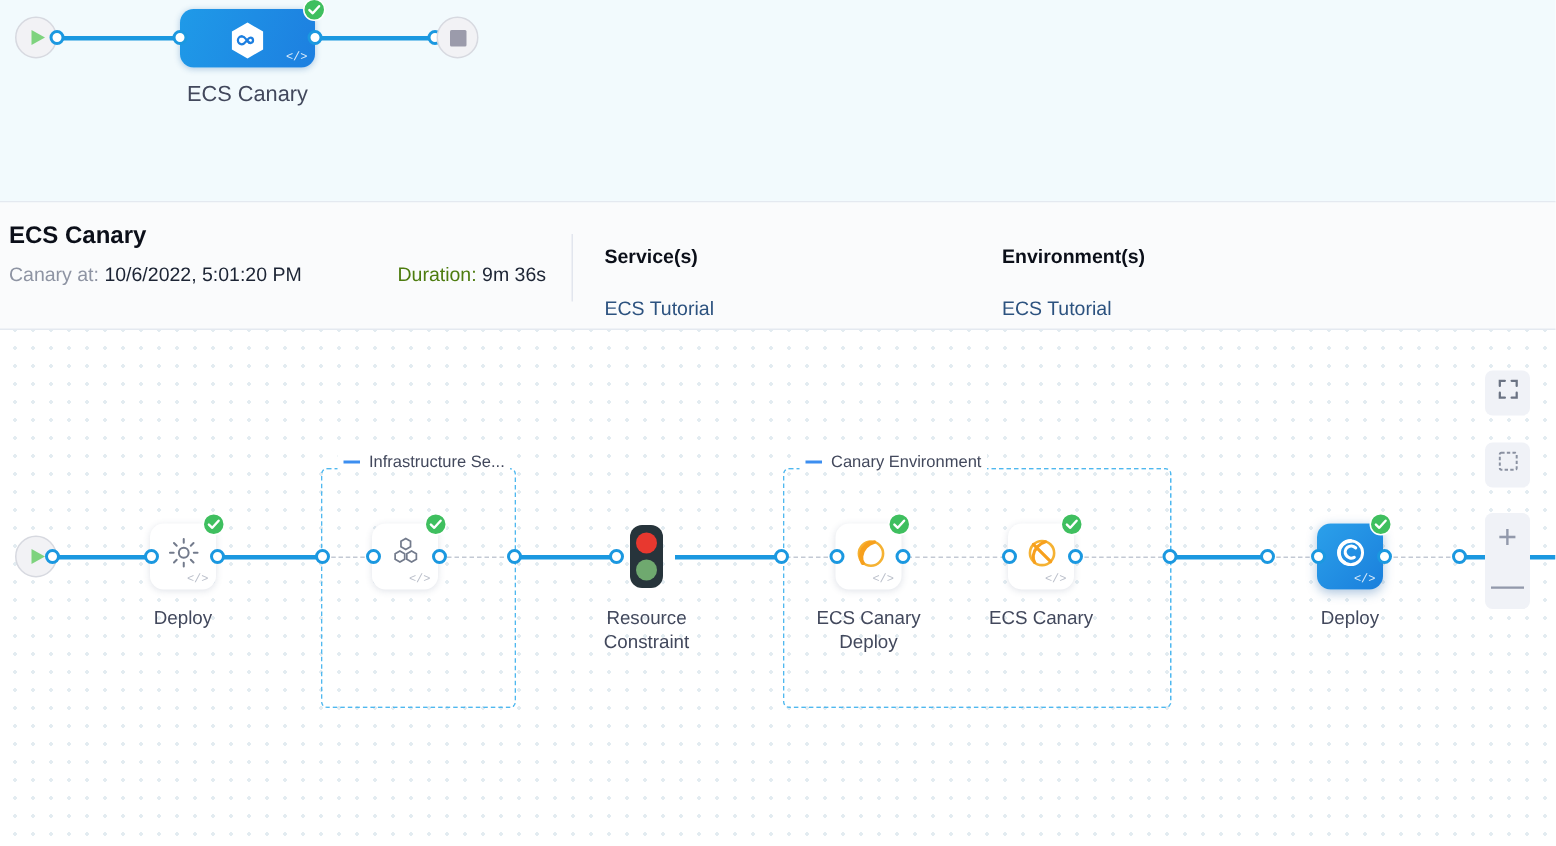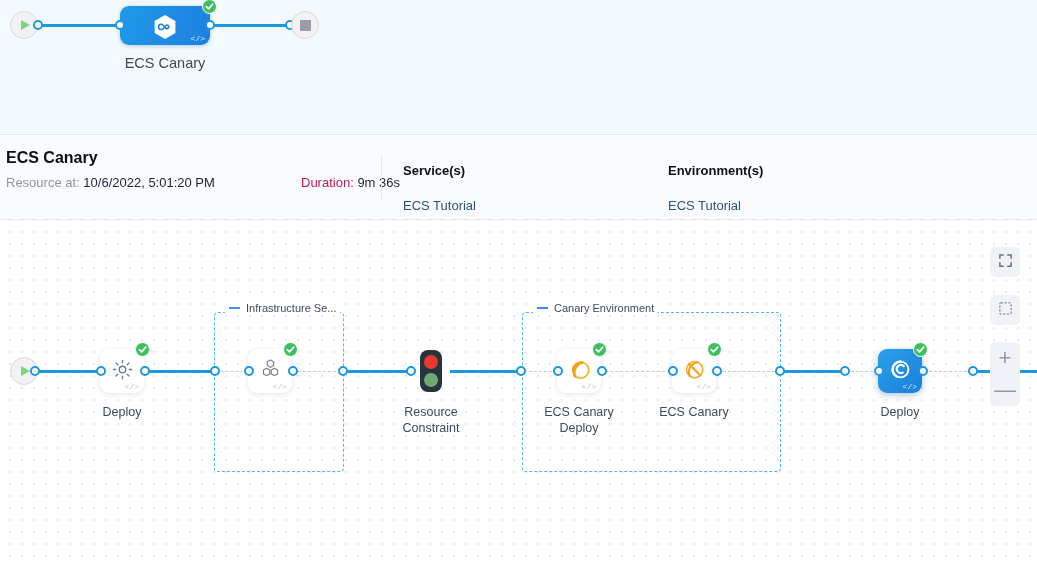--- a/index.html
+++ b/index.html
@@ -79,21 +79,21 @@
   }
   #started-line {
     position: absolute; left: 6px; top: 40px;
     font-size: 13px; color: #1c2434;
   }
   #started-line .lbl { color: #8e94a3; }
   #duration-line {
     position: absolute; left: 265px; top: 40px;
     font-size: 13px; color: #1c2434;
   }
-  #duration-line .lbl { color: #be185d; margin-left: 36px; }
+  #duration-line .lbl { color: #4d7c0f; }
   .v-div {
     position: absolute; top: 21px; width: 1px; height: 45px; background: #e2e6ee;
   }
   .meta-col { position: absolute; top: 28px; }
   .meta-head { font-size: 13px; font-weight: bold; color: #0b0f19; margin-bottom: 20px; }
   .meta-link { font-size: 13px; color: #2c527f; cursor: pointer; }
 
   
   #canvas {
     position: absolute; left: 0; top: 220px;
@@ -206,21 +206,21 @@
     <div class="stop-sq"></div>
   </div>
 
   <div class="mini-label">ECS Canary</div>
 </div>
 
 <div id="summary-bar">
   <div id="exec-title">ECS Canary</div>
 
   <div id="started-line">
-    <span class="lbl">Resource at:</span>
+    <span class="lbl">Canary at:</span>
     <span>10/6/2022, 5:01:20 PM</span>
   </div>
 
   <div id="duration-line">
     <span class="lbl">Duration:</span>
     <span>9m 36s</span>
   </div>
 
   <div class="v-div" style="left:381px"></div>
 

